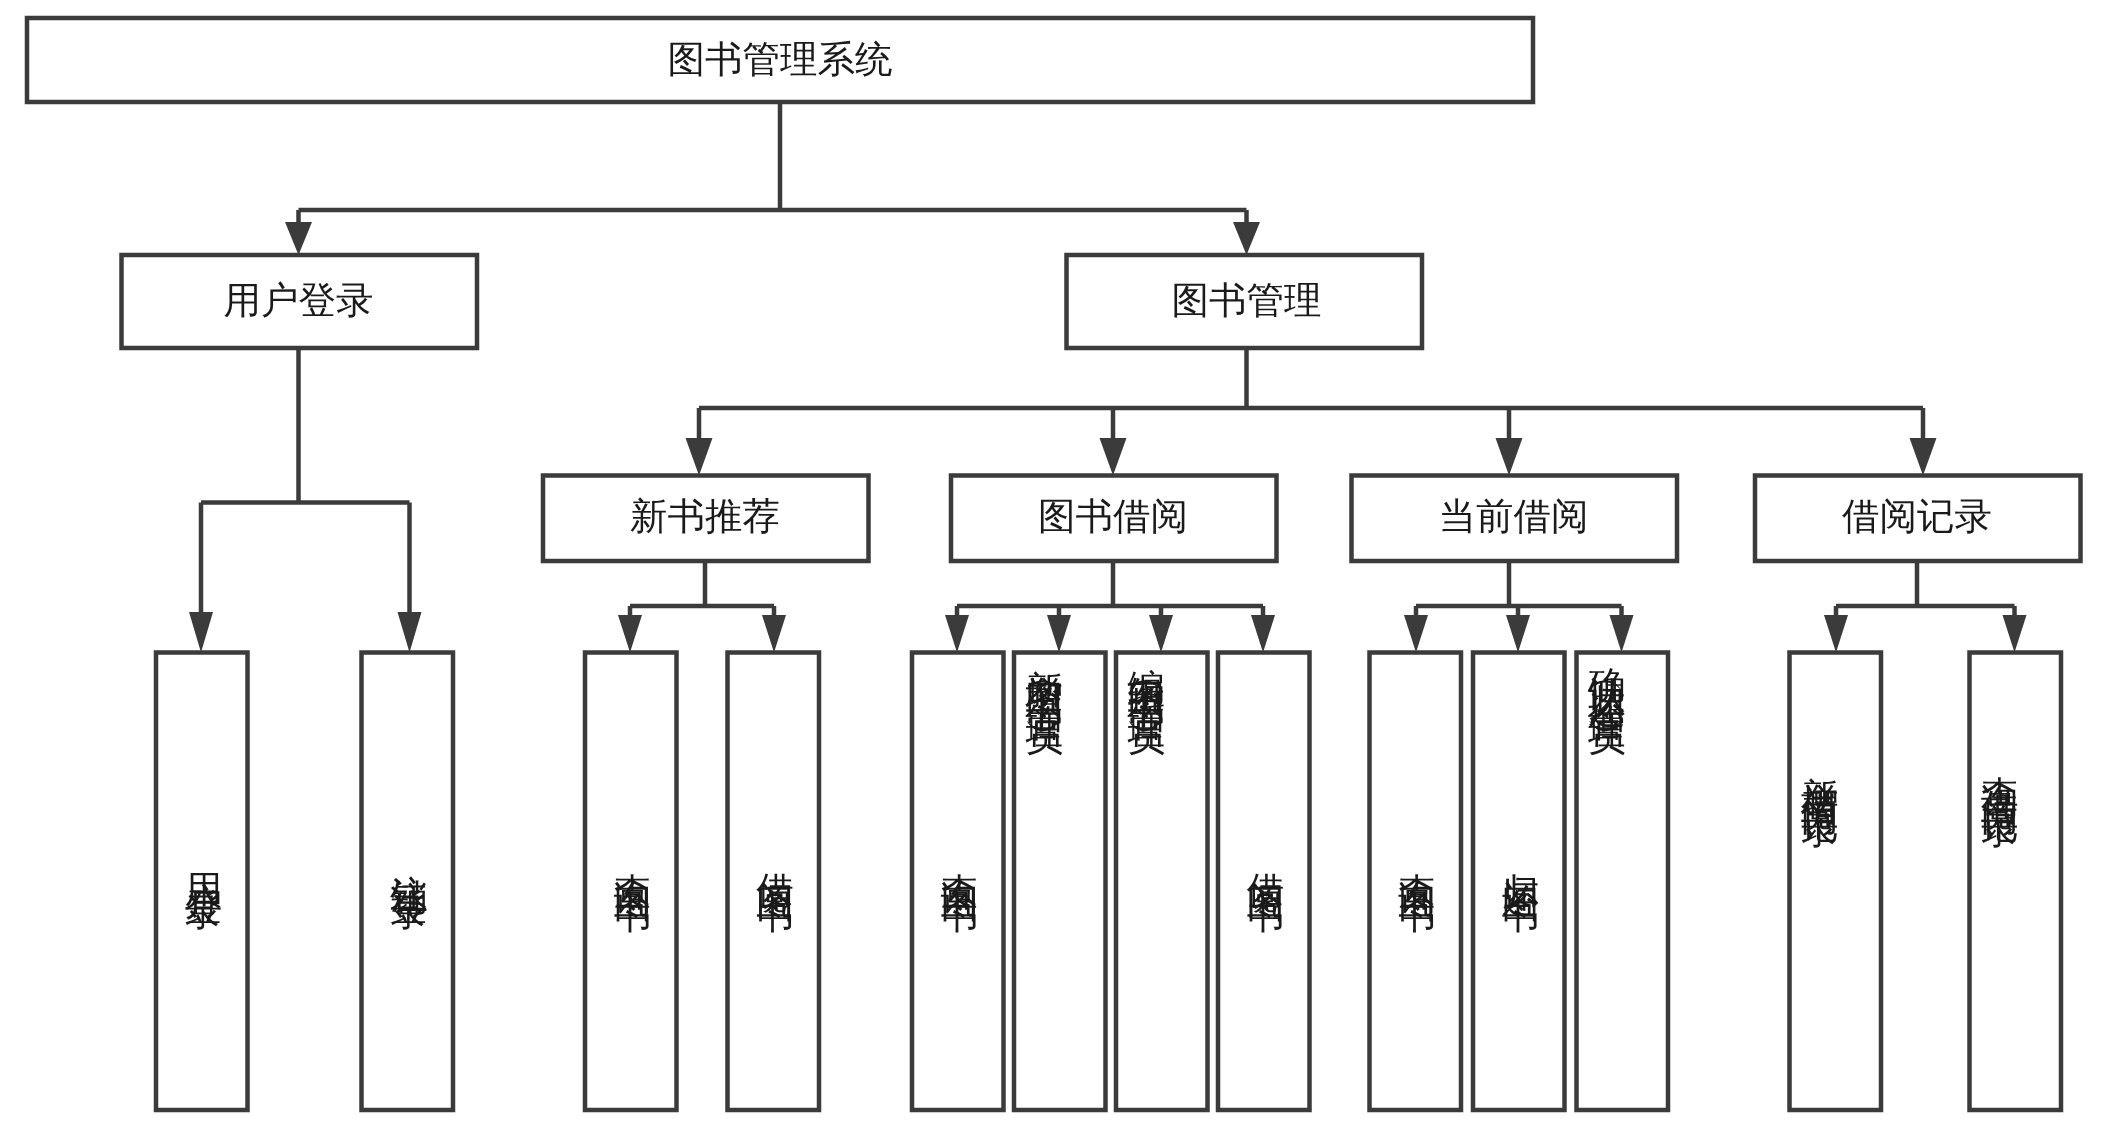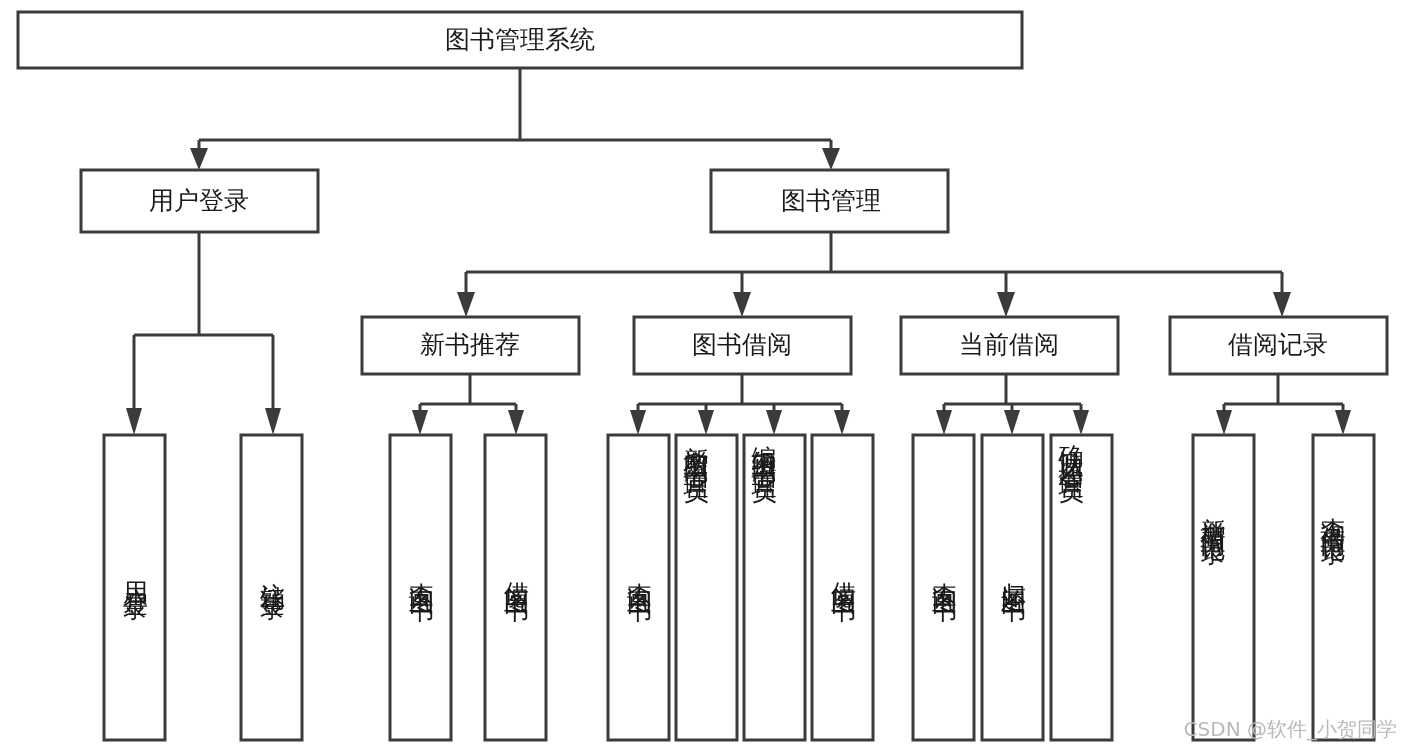--- a/index.html
+++ b/index.html
@@ -236,15 +236,14 @@
       <rect class="node-box" x="1193" y="435" width="61" height="305"></rect>
       <text class="node-label-v" x="1223" y="512" style="dominant-baseline:hanging;">新增借阅记录</text>
     </g>
     <g>
       <rect class="node-box" x="1313" y="435" width="61" height="305"></rect>
       <text class="node-label-v" x="1343" y="512" style="dominant-baseline:hanging;">查询借阅记录</text>
     </g>
 
   </svg>
 
-  <div class="watermark">CSDN @软件_小贺同学</div>
 
 </div>
 
 </body></html>

